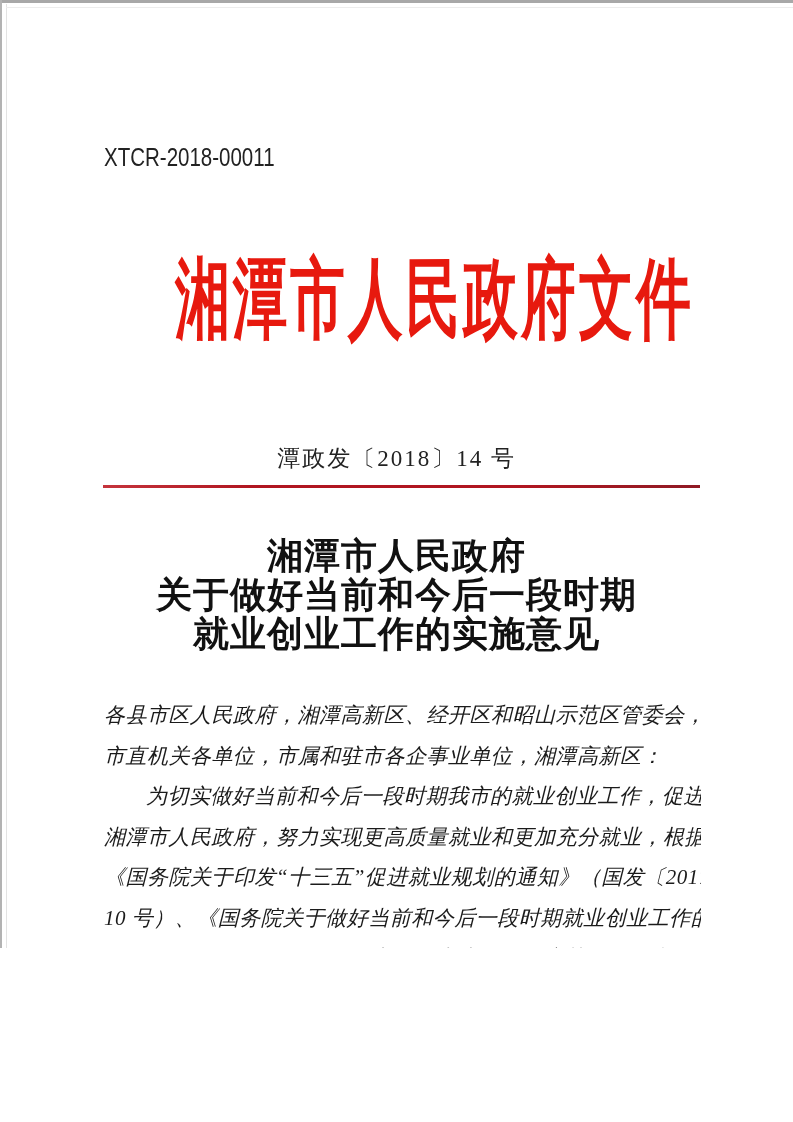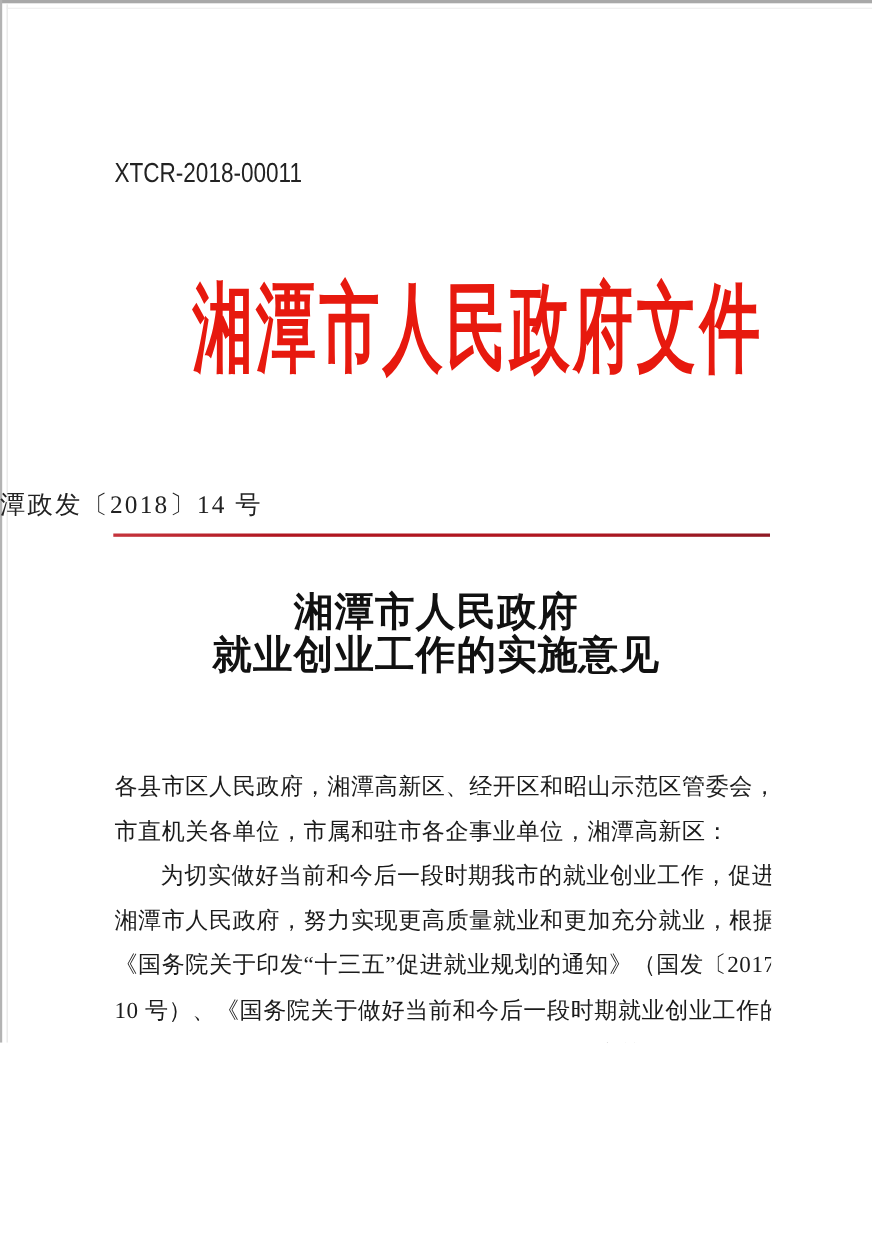--- a/index.html
+++ b/index.html
@@ -30,21 +30,21 @@
   }
   .banner-inner{
     display:inline-block;
     font-size:88px;font-weight:700;
     letter-spacing:5px;
     transform:scaleX(0.62);transform-origin:center center;
     white-space:nowrap;
   }
   .doc-number{
     position:absolute;left:0;top:443px;width:793px;
-    text-align:left;font-size:23px;color:#222;
+    text-align:center;font-size:23px;color:#222;
     letter-spacing:2px;white-space:nowrap;
   }
   .red-rule{
     position:absolute;left:103px;top:485px;width:597px;height:3px;
     background:linear-gradient(90deg,#c5343c 0%,#b01620 25%,#b01620 70%,#8f1a24 100%);
   }
   .doc-title{
     position:absolute;left:0;top:537px;width:793px;
     text-align:center;font-size:36px;font-weight:700;color:#111;
     line-height:39px;letter-spacing:1px;
@@ -54,20 +54,21 @@
     position:absolute;left:104px;top:695px;width:597px;
     font-size:21px;color:#1b1b1b;
     line-height:40.5px;
   }
   .body-line{
     white-space:nowrap;
     overflow:hidden;
     text-align:justify;
     text-align-last:justify;
     letter-spacing:0.5px;
+    font-style:italic;
   }
   .body-line.no-justify{text-align-last:left;}
   .body-line.indent{text-indent:2em;}
   .page-number{
     position:absolute;top:998px;left:0;width:663px;
     text-align:right;font-size:17px;color:#3c3c3c;
     letter-spacing:2px;white-space:nowrap;
   }
 </style>
 </head>
@@ -85,20 +86,21 @@
   <div class="banner">
     <span class="banner-inner" style="color:#e7190e;">湘潭市人民政府文件</span>
   </div>
 
   <div class="doc-number">潭政发〔2018〕14 号</div>
 
   <div class="red-rule"></div>
 
   <div class="doc-title">
     <div>湘潭市人民政府</div>
+    <div>关于做好当前和今后一段时期</div>
     <div>就业创业工作的实施意见</div>
   </div>
 
   <div class="body-block">
     <div class="body-line">各县市区人民政府，湘潭高新区、经开区和昭山示范区管委会，</div>
     <div class="body-line no-justify">市直机关各单位，市属和驻市各企事业单位，湘潭高新区：</div>
     <div class="body-line indent">为切实做好当前和今后一段时期我市的就业创业工作，促进</div>
     <div class="body-line">湘潭市人民政府，努力实现更高质量就业和更加充分就业，根据</div>
     <div class="body-line">《国务院关于印发“十三五”促进就业规划的通知》（国发〔2017〕</div>
     <div class="body-line">10 号）、《国务院关于做好当前和今后一段时期就业创业工作的意</div>

